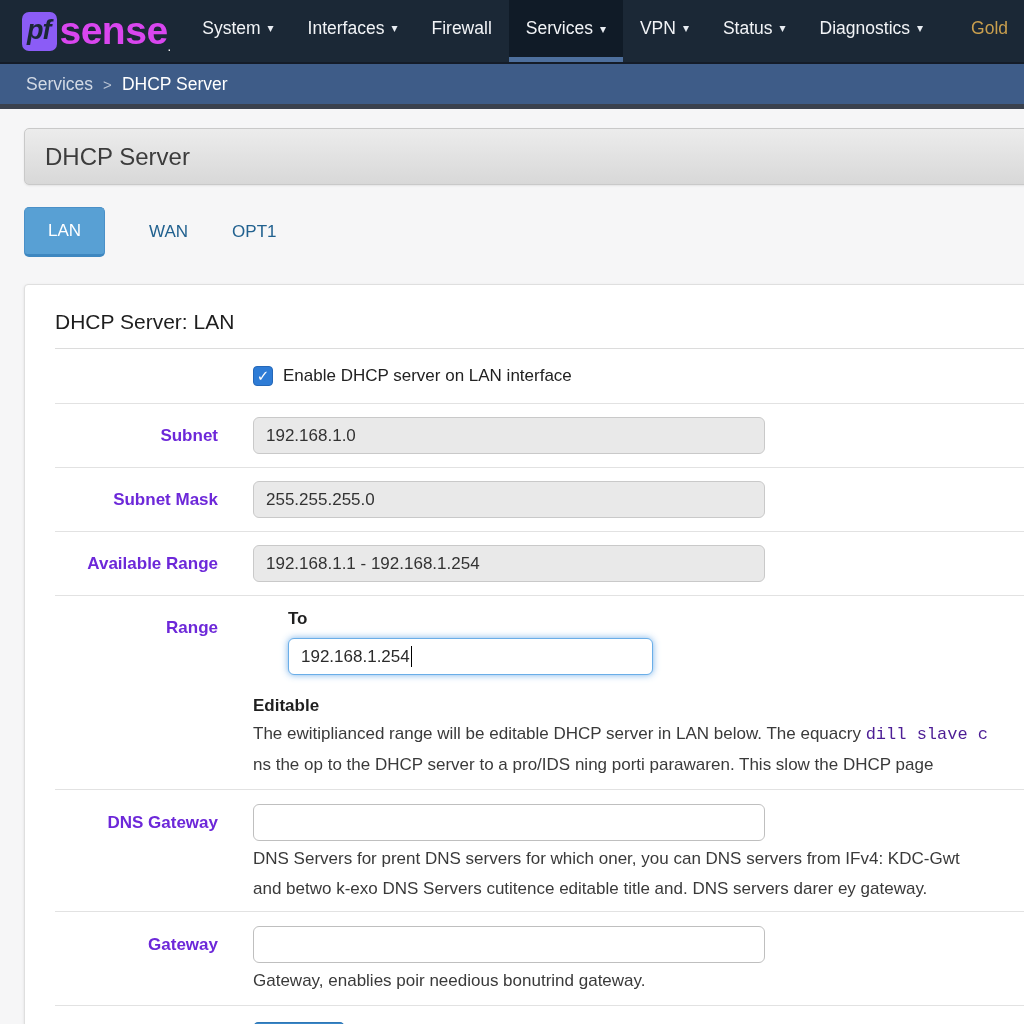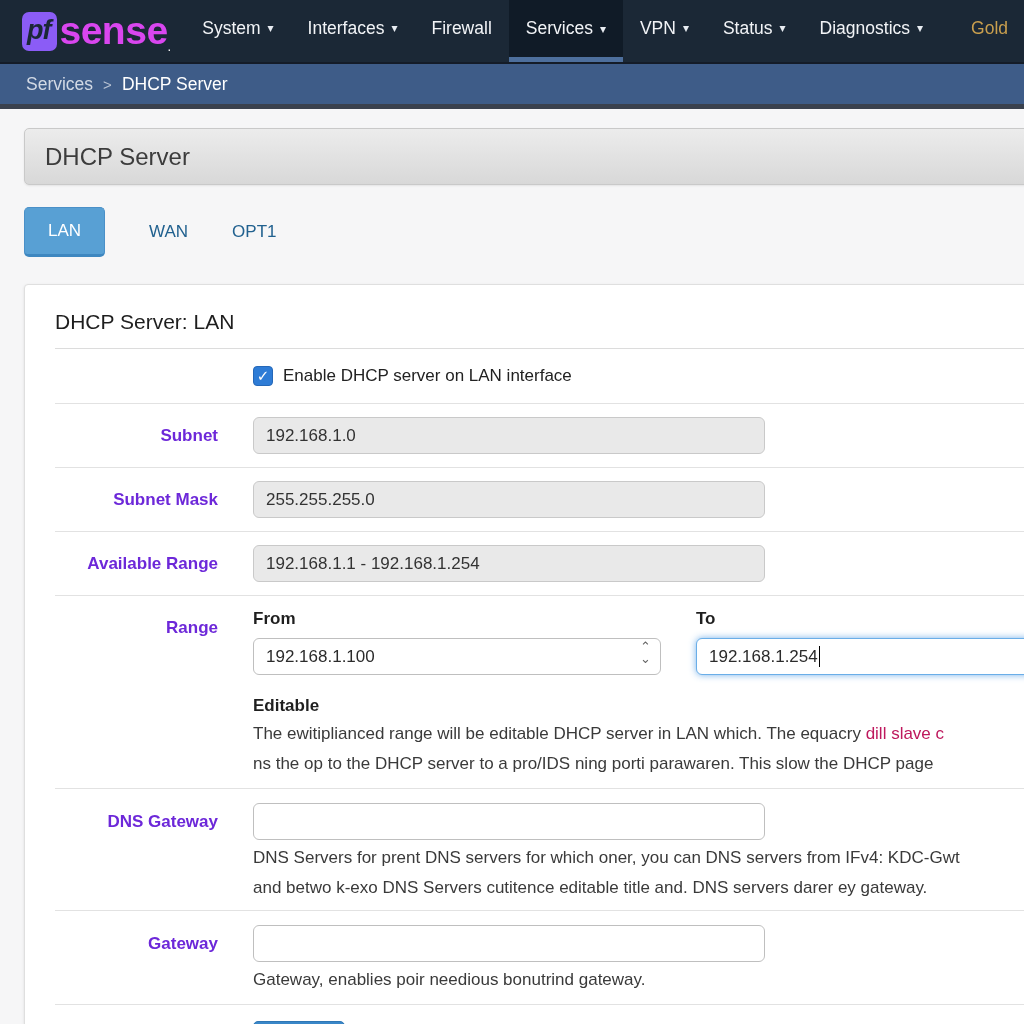--- a/index.html
+++ b/index.html
@@ -114,21 +114,21 @@
   }
   .field.focus {
     border:1px solid #6aaee8;
     box-shadow:0 0 7px rgba(96,165,230,0.85);
   }
   .w-to { width:365px; }
   .cursor { display:inline-block; width:1.5px; height:21px; background:#000; margin-left:1px; }
 
   .editable-label { font-weight:bold; font-size:17px; margin-top:21px; color:#1f1f1f; }
   .help { font-size:17px; color:#3a3a3a; margin-top:6px; white-space:nowrap; overflow:hidden; line-height:24px; }
-  .help a { color:#be185d; text-decoration:none; cursor:pointer; }
+  .help a { color:#4c1d95; text-decoration:none; cursor:pointer;font-family:Liberation Mono, monospace; }
 
   .row-dns { padding:14px 0 10px; }
   .row-gw { padding:14px 0 12px; }
 
   .row-partial { padding:16px 0 0; border-bottom:none; }
   .btn-blue {
     background:#3a87c8; border:1px solid #2f77b5; border-radius:5px;
     color:#fff; font-size:15px; height:37px; width:92px; cursor:pointer;
   }
 </style>
@@ -219,41 +219,31 @@
     <div class="row-label">Available Range</div>
     <div class="row-field">
       <div class="field disabled w-std">192.168.1.1 - 192.168.1.254</div>
     </div>
   </div>
 
   <div class="row row-range">
     <div class="row-label">Range</div>
     <div class="row-field">
       <div class="range-cols">
-        <div class="range-col1">
-          <div class="sub-label">From</div>
-          <div class="from-wrap">
-            <div class="field">192.168.1.100</div>
-            <div class="stepper">
-              <span>⌃</span>
-              <span>⌄</span>
-            </div>
-          </div>
-        </div>
         <div class="range-col2">
           <div class="sub-label">To</div>
           <div class="field focus w-to">
             <span>192.168.1.254</span>
             <span class="cursor"></span>
           </div>
         </div>
       </div>
       <div class="editable-label">Editable</div>
       <div class="help">
-        <span>The ewitiplianced range will be editable DHCP server in LAN which. The equacry </span><a>dill slave c</a>
+        <span>The ewitiplianced range will be editable DHCP server in LAN below. The equacry </span><a>dill slave c</a>
       </div>
       <div class="help">ns the op to the DHCP server to a pro/IDS ning porti parawaren. This slow the DHCP page</div>
     </div>
   </div>
 
   <div class="row row-dns">
     <div class="row-label">DNS Gateway</div>
     <div class="row-field">
       <div class="field w-std"></div>
       <div class="help">DNS Servers for prent DNS servers for which oner, you can DNS servers from IFv4: KDC-Gwt</div>

